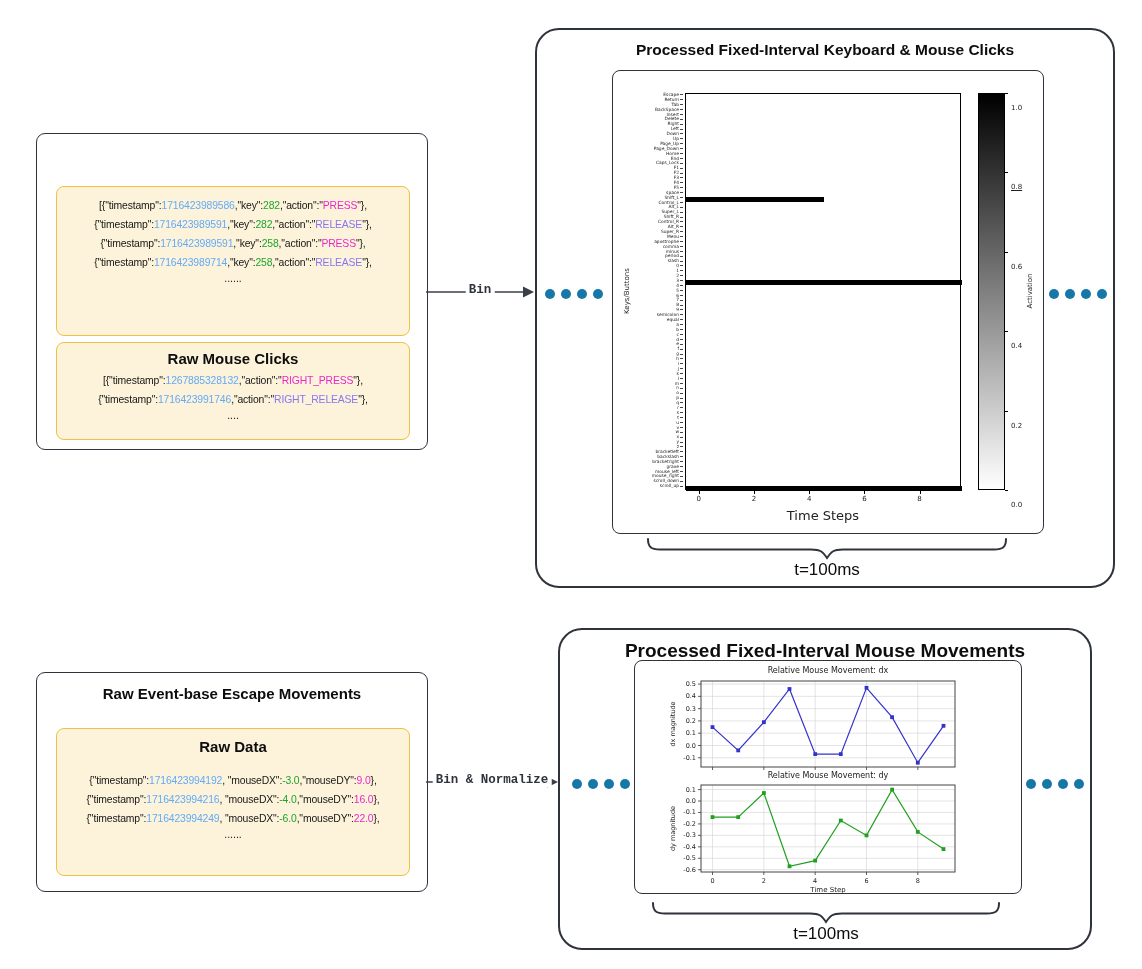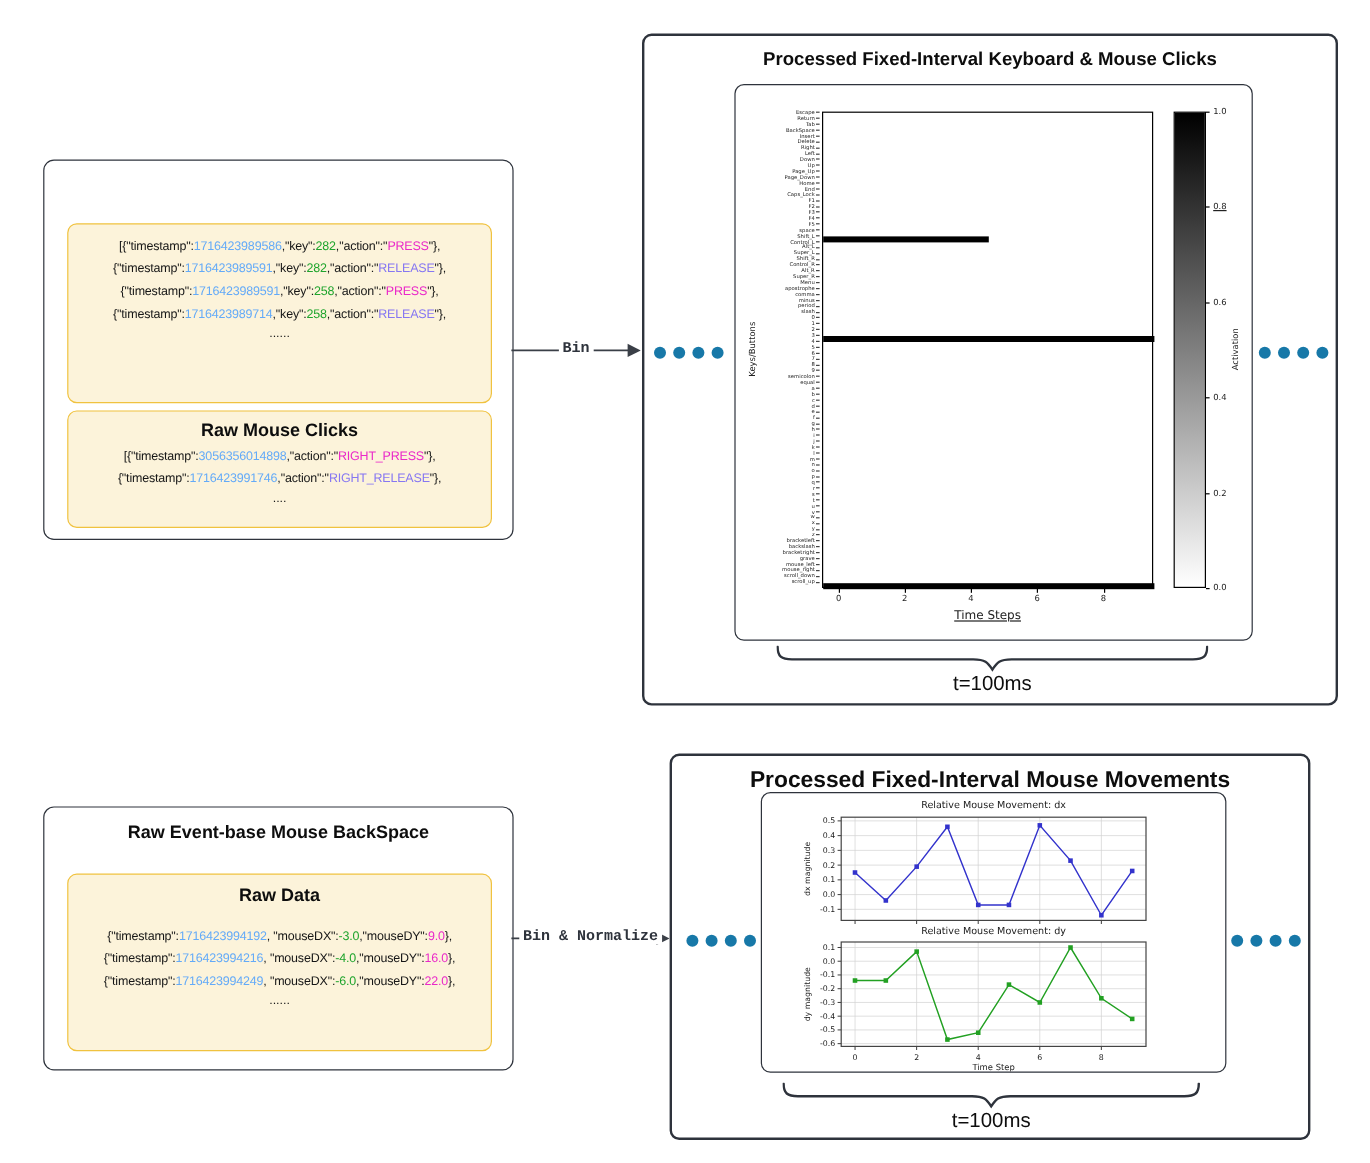--- a/index.html
+++ b/index.html
@@ -1,19 +1,19 @@
 <!DOCTYPE html>
 <html><head>
 <meta charset="utf-8">
 <style>
   html,body{margin:0;padding:0;background:#fff;}
   #stage{position:relative;width:1142px;height:969px;background:#fff;
          font-family:"Liberation Sans","DejaVu Sans",sans-serif;color:#111;overflow:hidden;}
   .obox{position:absolute;background:#fff;border:1.6px solid #2e333c;border-radius:9px;}
-  .obox-big{position:absolute;background:#fff;border:2px solid #2e333c;border-radius:8px;}
+  .obox-big{position:absolute;background:#fff;border:2px solid #2e333c;border-radius:24px;}
   .box-title{text-align:center;font-weight:bold;font-size:15px;margin-top:12px;color:#0d0d0d;}
   .ybox{position:absolute;background:#fcf3da;border:1.6px solid #f0c23f;border-radius:8px;}
   .ybox-title{text-align:center;font-weight:bold;font-size:15px;margin-top:9px;color:#0d0d0d;}
   .json-lines{margin-top:9px;font-size:10.4px;line-height:19px;text-align:center;color:#161616;letter-spacing:-0.15px;}
   .json-more{text-align:center;font-size:10.4px;color:#161616;line-height:14px;}
   .tok-ts{color:#63aaf8;} .tok-green{color:#1ea42c;} .tok-magenta{color:#ea28c9;} .tok-purple{color:#8677f2;}
   .arrow-wrap{position:absolute;font-family:Liberation Mono, monospace;}
   .arrow-label{position:absolute;top:1px;left:50%;transform:translateX(-50%);
                background:#fff;padding:0 3px;font-weight:bold;font-size:12.5px;color:#2e333c;white-space:nowrap;}
   .dots{position:absolute;display:flex;justify-content:space-between;width:58px;height:10px;}
@@ -24,27 +24,27 @@
              font-family:"DejaVu Sans",sans-serif;}
   #kb-rows{position:absolute;left:0;top:22px;width:70px;height:397px;}
   .kb-row{height:4.9px;line-height:4.9px;font-size:4.4px;text-align:right;white-space:nowrap;color:#1a1a1a;
           font-family:"DejaVu Sans",sans-serif;}
   .kb-row::after{content:"";display:inline-block;width:3px;height:1px;background:#444;vertical-align:middle;margin-left:1px;}
   #kb-plot{position:absolute;left:72px;top:22px;width:276px;height:397px;border:1px solid #000;box-sizing:border-box;background:#fff;}
   .kb-bar{position:absolute;height:5px;background:#000;}
   #kb-xticks{position:absolute;left:72px;top:419px;width:276px;height:18px;}
   .kb-xtick-mark{position:absolute;top:0;width:1px;height:4px;background:#000;}
   .kb-xtick-label{position:absolute;top:5px;transform:translateX(-50%);font-size:7px;color:#222;font-family:"DejaVu Sans",sans-serif;}
-  #kb-xlabel{position:absolute;left:72px;top:437px;width:276px;text-align:center;font-size:10px;color:#222;
-             font-family:"DejaVu Sans",sans-serif;text-decoration:underline;}
+  #kb-xlabel{position:absolute;left:72px;top:437px;width:276px;text-align:center;font-size:13px;color:#222;
+             font-family:"DejaVu Sans",sans-serif;}
   #kb-cbar{position:absolute;left:365px;top:22px;width:27px;height:397px;border:1px solid #000;box-sizing:border-box;
            background:linear-gradient(180deg,#000 0%,#fff 100%);}
   #kb-cbar-ticks{position:absolute;left:392px;top:22px;width:34px;height:397px;}
   .cbar-mark{position:absolute;left:0;width:3px;height:1px;background:#000;}
-  .cbar-label{position:absolute;left:6px;transform:translateY(-50%);font-size:7px;color:#222;font-family:"DejaVu Sans",sans-serif;}
+  .cbar-label{position:absolute;left:6px;transform:translateY(-50%);font-size:7px;color:#222;font-family:"DejaVu Sans",sans-serif;margin-top:15px;}
   .brace-svg{position:absolute;}
   .t100{position:absolute;text-align:center;font-size:17px;color:#0d0d0d;}
 </style>
 </head>
 <body>
 
 <div id="stage">
 
   <div class="obox" style="left:36px;top:133px;width:390px;height:315px;">
     <div class="ybox" style="left:19px;top:52px;width:352px;height:148px;">
@@ -52,21 +52,21 @@
           <div><span>[{"timestamp":</span><span class="tok-ts">1716423989586</span><span>,"key":</span><span class="tok-green">282</span><span>,"action":"</span><span class="tok-magenta">PRESS</span><span>"},</span></div>
           <div><span>{"timestamp":</span><span class="tok-ts">1716423989591</span><span>,"key":</span><span class="tok-green">282</span><span>,"action":"</span><span class="tok-purple">RELEASE</span><span>"},</span></div>
           <div><span>{"timestamp":</span><span class="tok-ts">1716423989591</span><span>,"key":</span><span class="tok-green">258</span><span>,"action":"</span><span class="tok-magenta">PRESS</span><span>"},</span></div>
           <div><span>{"timestamp":</span><span class="tok-ts">1716423989714</span><span>,"key":</span><span class="tok-green">258</span><span>,"action":"</span><span class="tok-purple">RELEASE</span><span>"},</span></div>
         </div>
       <div class="json-more">......</div>
     </div>
     <div class="ybox" style="left:19px;top:208px;width:352px;height:96px;">
       <div class="ybox-title" style="margin-top:7px;">Raw Mouse Clicks</div>
       <div class="json-lines" style="margin-top:4px;" id="mouse-lines">
-          <div><span>[{"timestamp":</span><span class="tok-ts">3056356014898</span><span>,"action":"</span><span class="tok-magenta">RIGHT_PRESS</span><span>"},</span></div>
+          <div><span>[{"timestamp":</span><span class="tok-ts">1267885328132</span><span>,"action":"</span><span class="tok-magenta">RIGHT_PRESS</span><span>"},</span></div>
           <div><span>{"timestamp":</span><span class="tok-ts">1716423991746</span><span>,"action":"</span><span class="tok-purple">RIGHT_RELEASE</span><span>"},</span></div>
         </div>
       <div class="json-more">....</div>
     </div>
   </div>
 
   <div class="arrow-wrap" style="left:426px;top:282px;width:108px;height:20px;">
     <svg width="108" height="20">
       <line x1="0" y1="10" x2="99" y2="10" stroke="#3a3f47" stroke-width="1.6"></line>
       <polygon points="97,4.5 108,10 97,15.5" fill="#3a3f47"></polygon>
@@ -212,21 +212,21 @@
     </div>
 
     <svg class="brace-svg" id="brace-top" style="left:110px;top:508px;" width="360" height="22" viewBox="0 0 360 22">
         <path d="M1,1 C1,9 4,11.5 13,11.5 L164,11.5 C174,11.5 176,14 180,20
     C184,14 186,11.5 196,11.5 L347,11.5 C356,11.5 359,9 359,1" fill="none" stroke="#2e333c" stroke-width="2" stroke-linecap="round"></path>
       </svg>
     <div class="t100" style="left:110px;top:530px;width:360px;">t=100ms</div>
   </div>
 
   <div class="obox" style="left:36px;top:672px;width:390px;height:218px;">
-    <div class="box-title">Raw Event-base Mouse BackSpace</div>
+    <div class="box-title">Raw Event-base Escape Movements</div>
     <div class="ybox" style="left:19px;top:55px;width:352px;height:146px;">
       <div class="ybox-title">Raw Data</div>
       <div class="json-lines" style="margin-top:16px;" id="move-lines">
           <div><span>{"timestamp":</span><span class="tok-ts">1716423994192</span><span>, "mouseDX":</span><span class="tok-green">-3.0</span><span>,"mouseDY":</span><span class="tok-magenta">9.0</span><span>},</span></div>
           <div><span>{"timestamp":</span><span class="tok-ts">1716423994216</span><span>, "mouseDX":</span><span class="tok-green">-4.0</span><span>,"mouseDY":</span><span class="tok-magenta">16.0</span><span>},</span></div>
           <div><span>{"timestamp":</span><span class="tok-ts">1716423994249</span><span>, "mouseDX":</span><span class="tok-green">-6.0</span><span>,"mouseDY":</span><span class="tok-magenta">22.0</span><span>},</span></div>
         </div>
       <div class="json-more">......</div>
     </div>
   </div>

